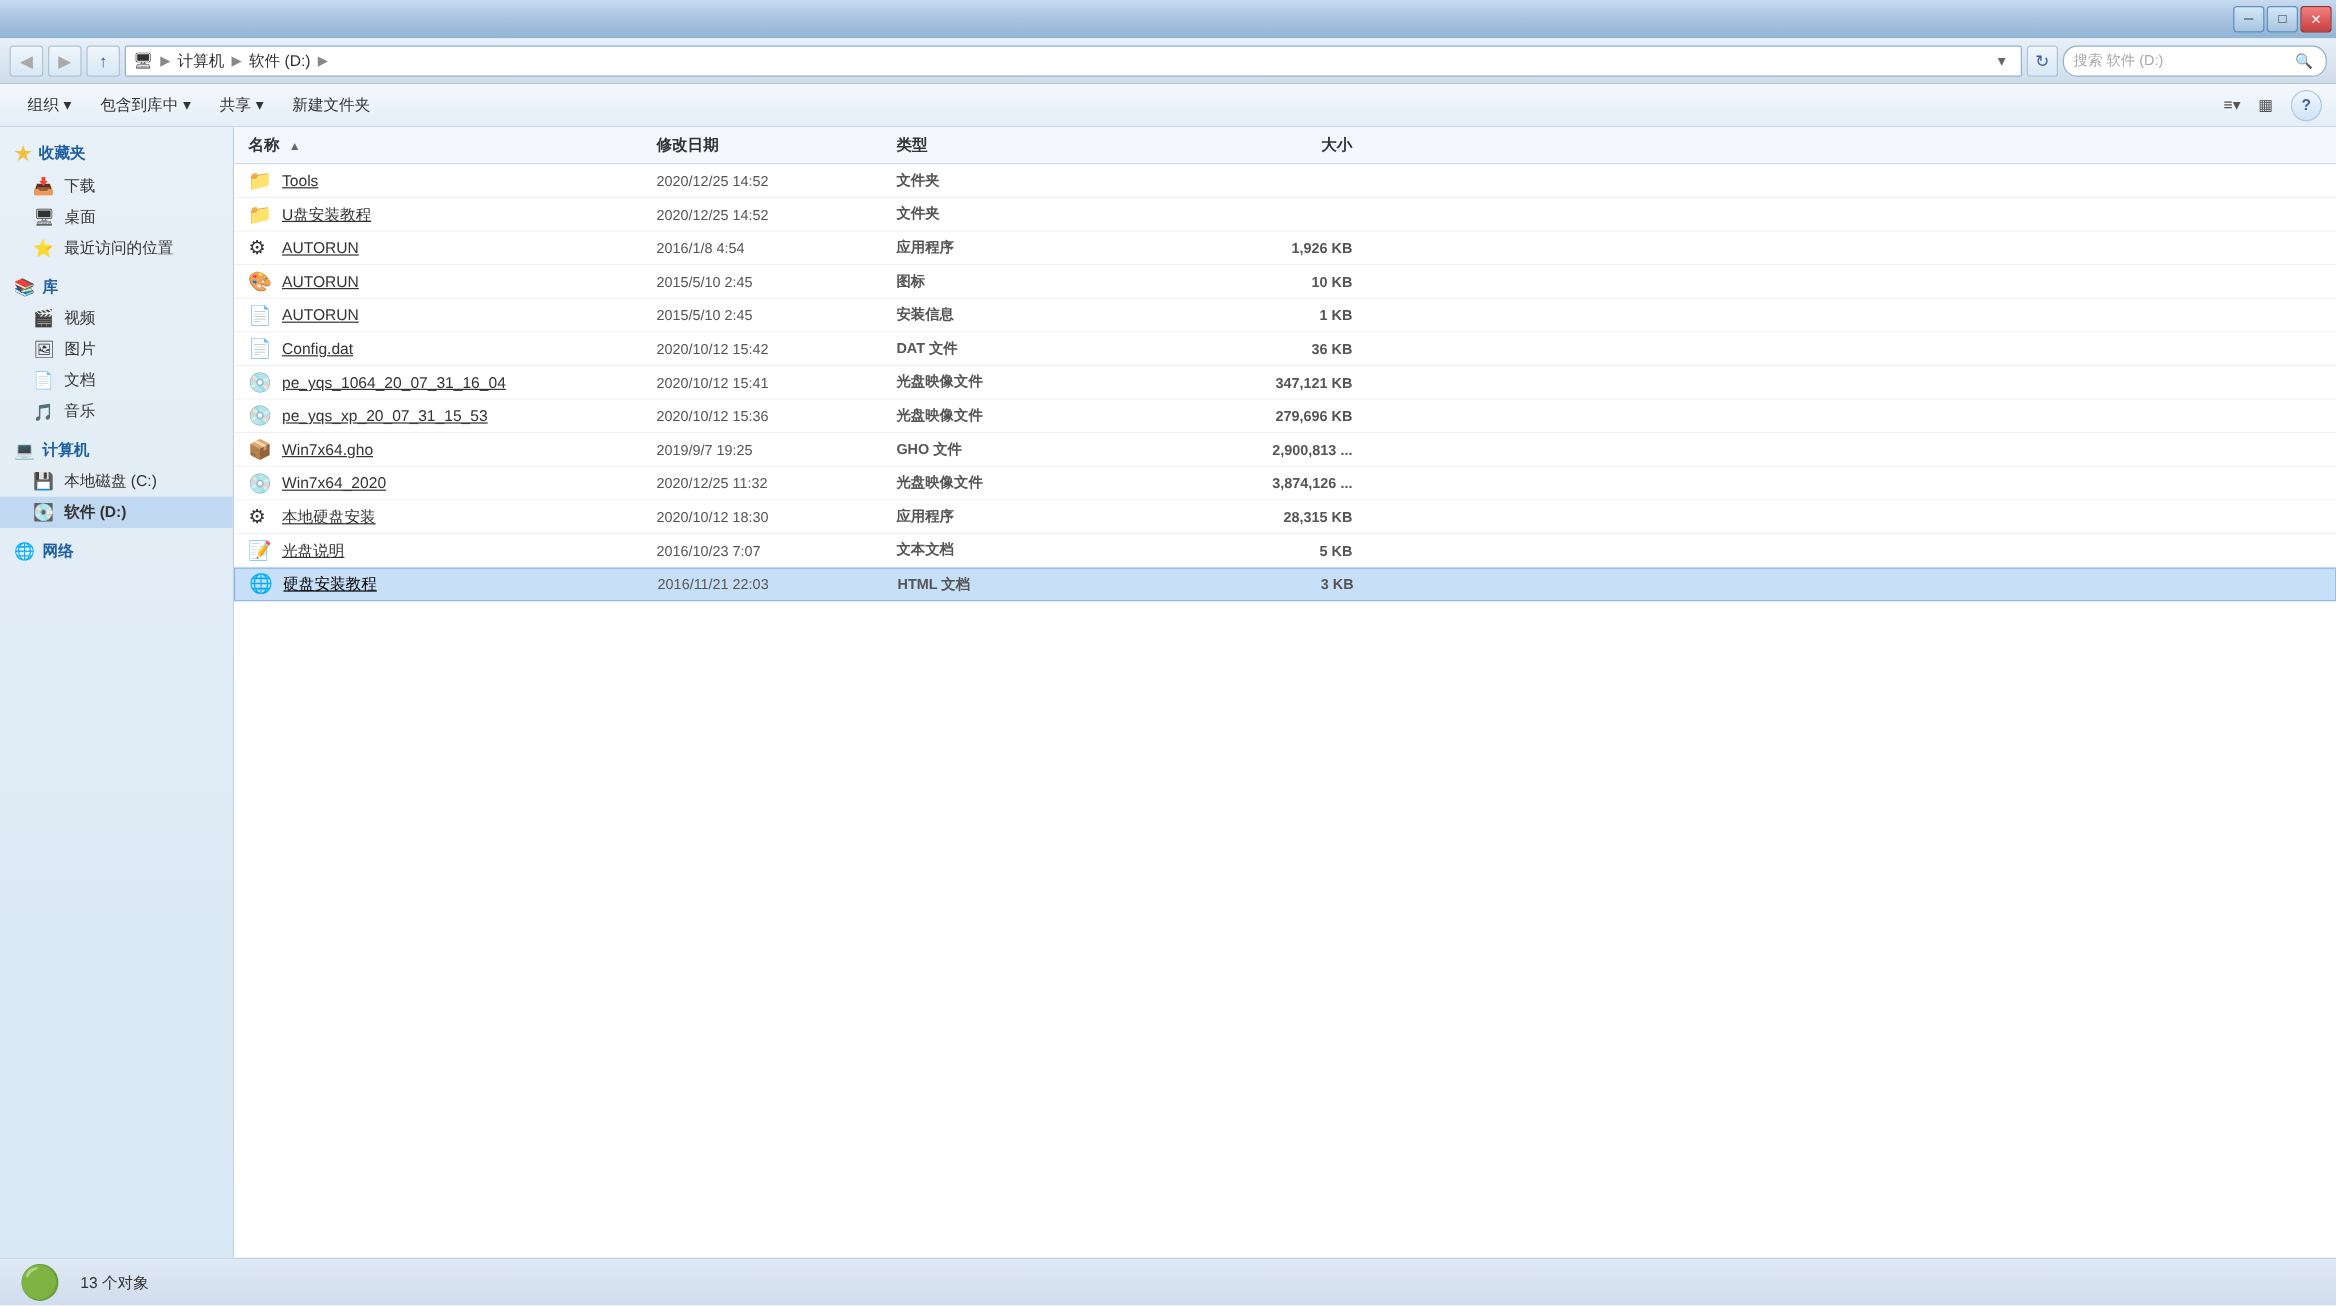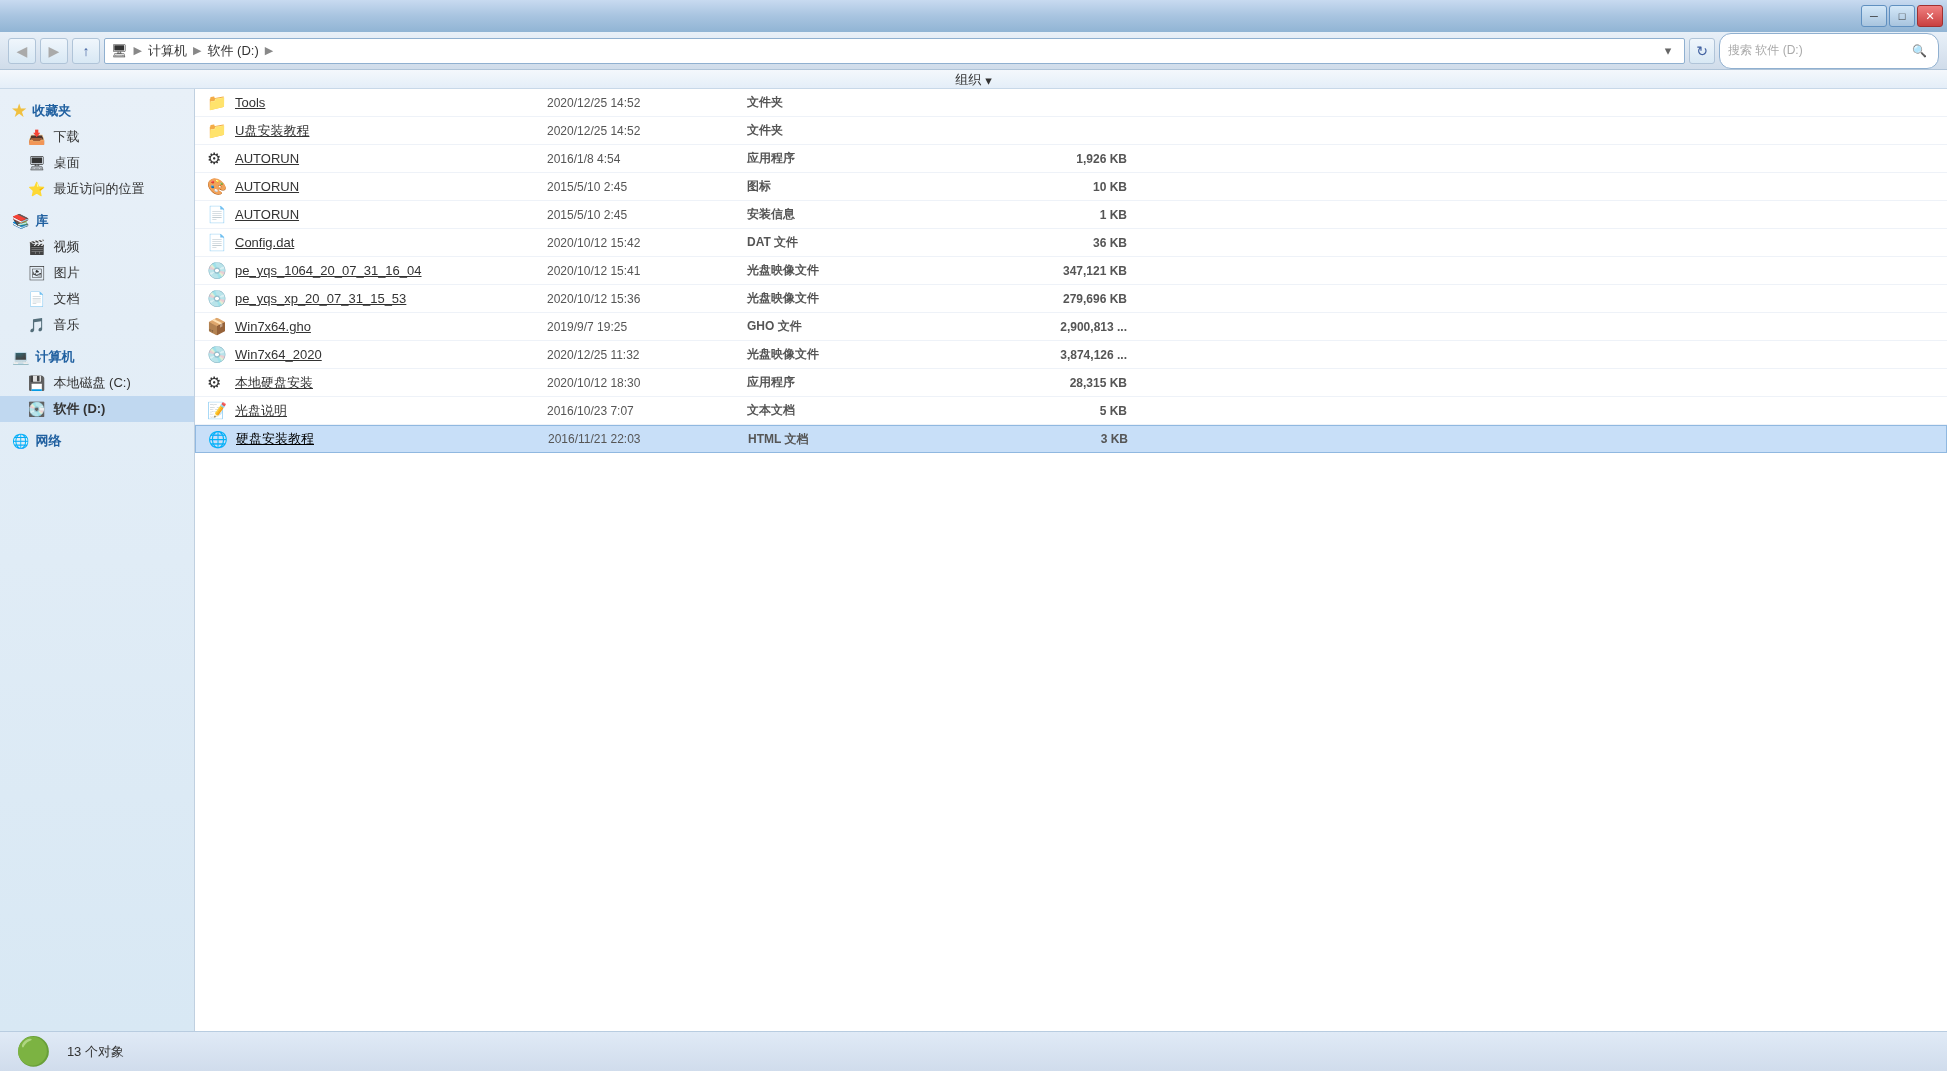--- a/index.html
+++ b/index.html
@@ -102,21 +102,21 @@
       background: linear-gradient(to bottom, #f0f6fc, #d8e8f4);
       display: flex;
       align-items: center;
       justify-content: center;
       cursor: pointer;
       color: #4060a0;
       font-size: 14px;
     }
     .search-bar {
       width: 220px;
-      height: 36px;
+      height: 26px;
       border: 1px solid #90b0d0;
       border-radius: 12px;
       background: #fff;
       display: flex;
       align-items: center;
       padding: 0 8px;
       gap: 16px;
       font-size: 12px;
       color: #888;
     }
@@ -125,28 +125,27 @@
       height: 20px;
       display: flex;
       align-items: center;
       justify-content: center;
       color: #4060a0;
       cursor: pointer;
     }
 
     
     .toolbar {
-      height: 19px;
+      height: 36px;
       background: linear-gradient(to bottom, #f4f8fc, #e4eef8);
       display: flex;
       align-items: center;
       padding: 0 12px;
       gap: 2px;
       border-bottom: 1px solid #c8d8e8;
-      flex-direction: column;
     }
     .toolbar-btn {
       height: 28px;
       padding: 0 10px;
       border: 1px solid transparent;
       border-radius: 3px;
       background: transparent;
       cursor: pointer;
       font-size: 13px;
       display: flex;
@@ -424,20 +423,35 @@
     <div class="sidebar-section">
       <div class="sidebar-header">
         <span class="network-icon">🌐</span>
         <span>网络</span>
       </div>
     </div>
   </div>
 
   <div class="file-list-container">
 
+    <div class="file-list-header">
+      <div class="col-name">
+        <span>名称</span>
+        <span class="col-sort-arrow">▲</span>
+      </div>
+      <div class="col-date">
+        <span>修改日期</span>
+      </div>
+      <div class="col-type">
+        <span>类型</span>
+      </div>
+      <div class="col-size">
+        <span>大小</span>
+      </div>
+    </div>
 
     <div class="file-list" id="file-list">
         <div class="file-row">
       <span class="file-icon">📁</span>
       <span class="file-name">Tools</span>
       <span class="file-date">2020/12/25 14:52</span>
       <span class="file-type">文件夹</span>
       <span class="file-size"></span>
     </div>
         <div class="file-row">

